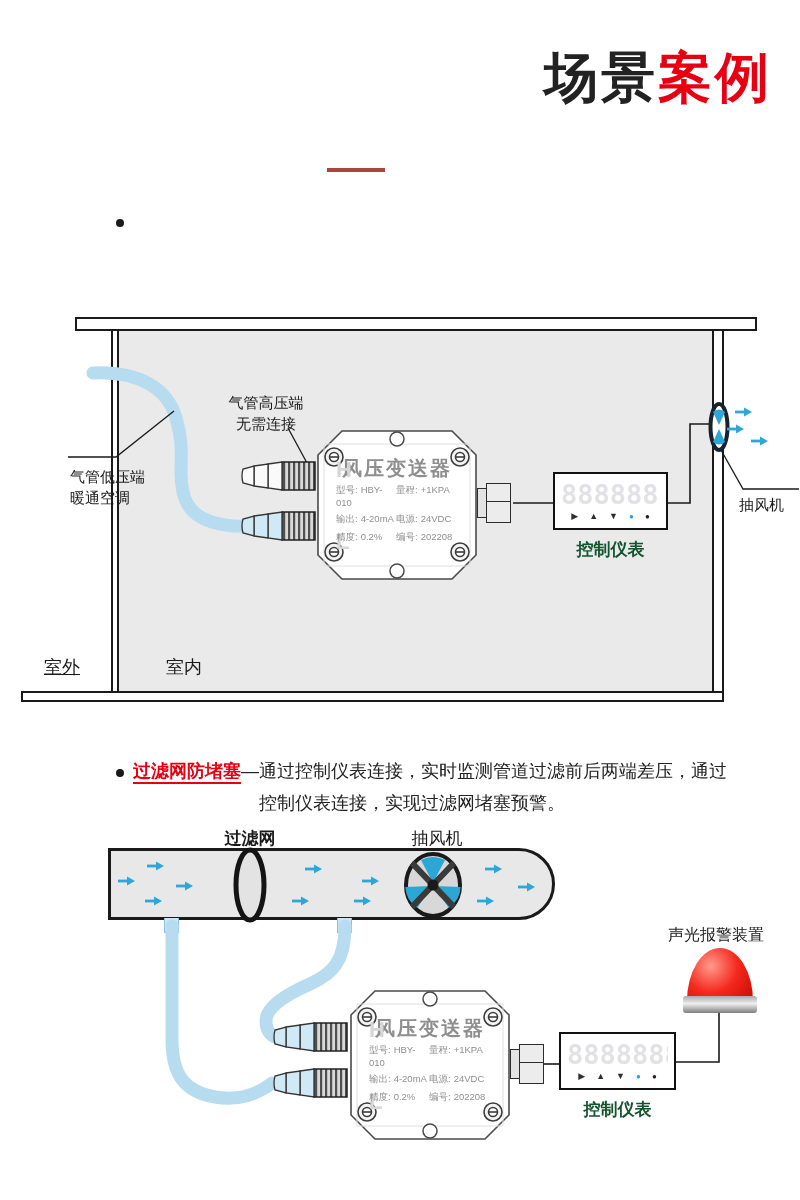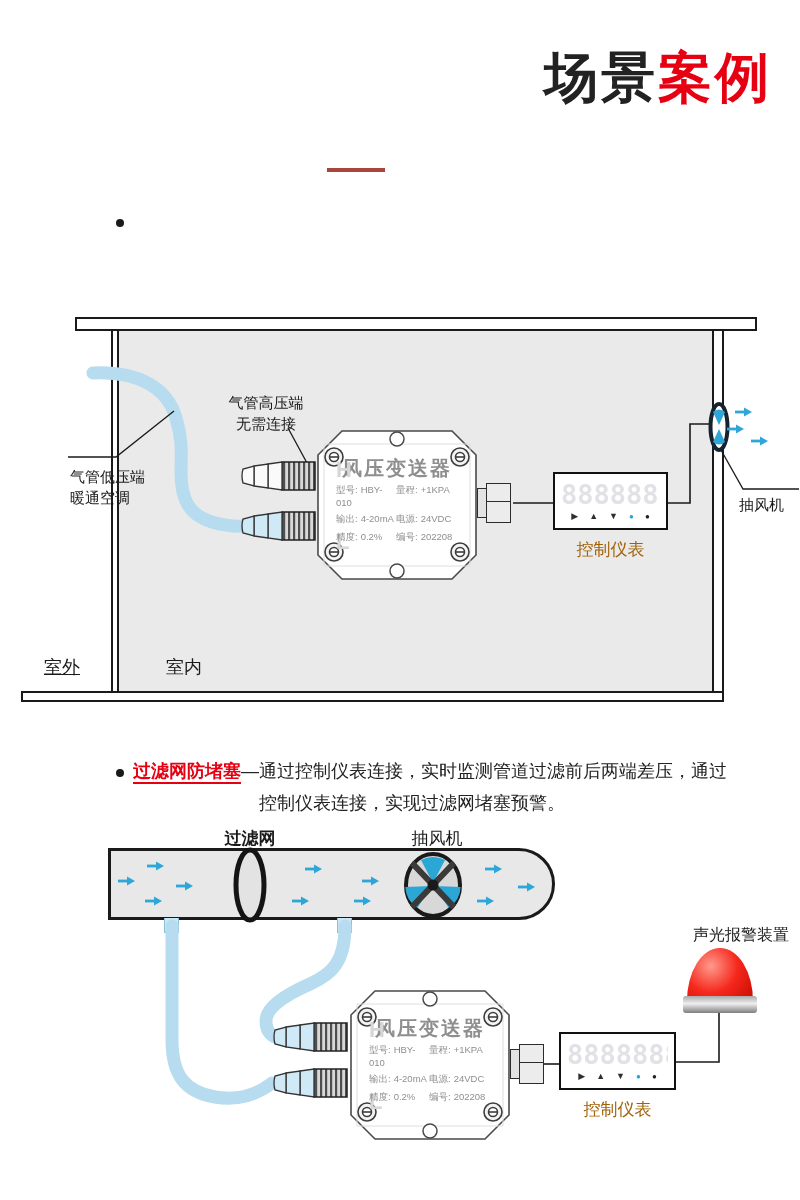--- a/index.html
+++ b/index.html
@@ -48,21 +48,21 @@
   .gland .neck { position:absolute; left:0; top:5px; width:11px; height:30px; background:#e3e3e3; border:1.5px solid #2c2c2c; }
   .gland .nut { position:absolute; left:9px; top:0; width:25px; height:40px; background:#ececec; border:1.5px solid #2c2c2c; }
   .gland .nut::after { content:""; position:absolute; left:0; right:0; top:17px; border-top:1.5px solid #2c2c2c; }
 
   
   .instrument { width:115px; height:58px; background:#fff; border:2px solid #111; z-index:2; }
   .inst-display { margin:5px 6px 0; height:32px; color:#e2e2e6; font-family:"DejaVu Sans Mono","Liberation Mono",monospace; font-size:27px; font-weight:bold; line-height:32px; text-align:center; letter-spacing:0; overflow:hidden; }
   .inst-btns { display:flex; justify-content:center; align-items:center; gap:11px; margin-top:0; font-size:9px; color:#2e2e2e; }
   .inst-btns .dot-blue { color:#29a3d7; font-size:8px; }
   .inst-btns .dot-black { color:#222; font-size:8px; }
-  .inst-label { font-size:17px; color:#a16207; text-align:center; z-index:3; }
+  .inst-label { font-size:17px; color:#14532d; text-align:center; z-index:3;font-weight:bold; }
 
   
   .duct { left:108px; top:848px; width:447px; height:72px; background:#e8e8e8; border:3px solid #1a1a1a; border-radius:0 38px 38px 0; z-index:0; }
   .tap { width:15px; height:15px; background:#c9e7f6; border:1px solid #8fc0da; border-top:none; z-index:0; }
 
   
   .alarm-dome { left:687px; top:948px; width:66px; height:60px;
     background:radial-gradient(ellipse at 36% 30%, #ff9a8c 0%, #f5281c 45%, #d8140b 75%, #bb0e07 100%);
     border-radius:52% 52% 10% 10% / 92% 92% 10% 10%; z-index:2; }
   .alarm-base { left:683px; top:996px; width:74px; height:17px;
@@ -101,21 +101,21 @@
 
   <span class="abs bullet-dot" style="left:116px; top:769px;"></span>
   <p class="abs case-p" style="left:133px; top:755px; width:600px;"><span class="case-heading">过滤网防堵塞</span><span>—</span><span>通过控制仪表连接，实时监测管道过滤前后两端差压，通过控制仪表连接，实现过滤网堵塞预警。</span></p>
 
   <div class="abs duct"></div>
   <div class="abs tap" style="left:164px; top:918px;"></div>
   <div class="abs tap" style="left:337px; top:918px;"></div>
   <div class="abs small-label center" style="left:210px; top:828px; width:80px; font-size:17px;font-weight:bold;">过滤网</div>
   <div class="abs small-label center" style="left:397px; top:828px; width:80px; font-size:17px;">抽风机</div>
 
-  <div class="abs small-label" style="left:693px; top:924px; font-size:16px;text-align:center;">声光报警装置</div>
+  <div class="abs small-label" style="left:668px; top:924px; font-size:16px;text-align:center;">声光报警装置</div>
   <div class="abs alarm-dome"></div>
   <div class="abs alarm-base"></div>
 
   <svg class="overlay" width="800" height="1200" viewBox="0 0 800 1200">
     <defs>
       <pattern id="ribs" width="5" height="6" patternUnits="userSpaceOnUse">
         <rect width="5" height="6" fill="#d9d9d9"></rect>
         <rect width="2.2" height="6" fill="#4f4f4f"></rect>
       </pattern>
       <g id="barbfit">

